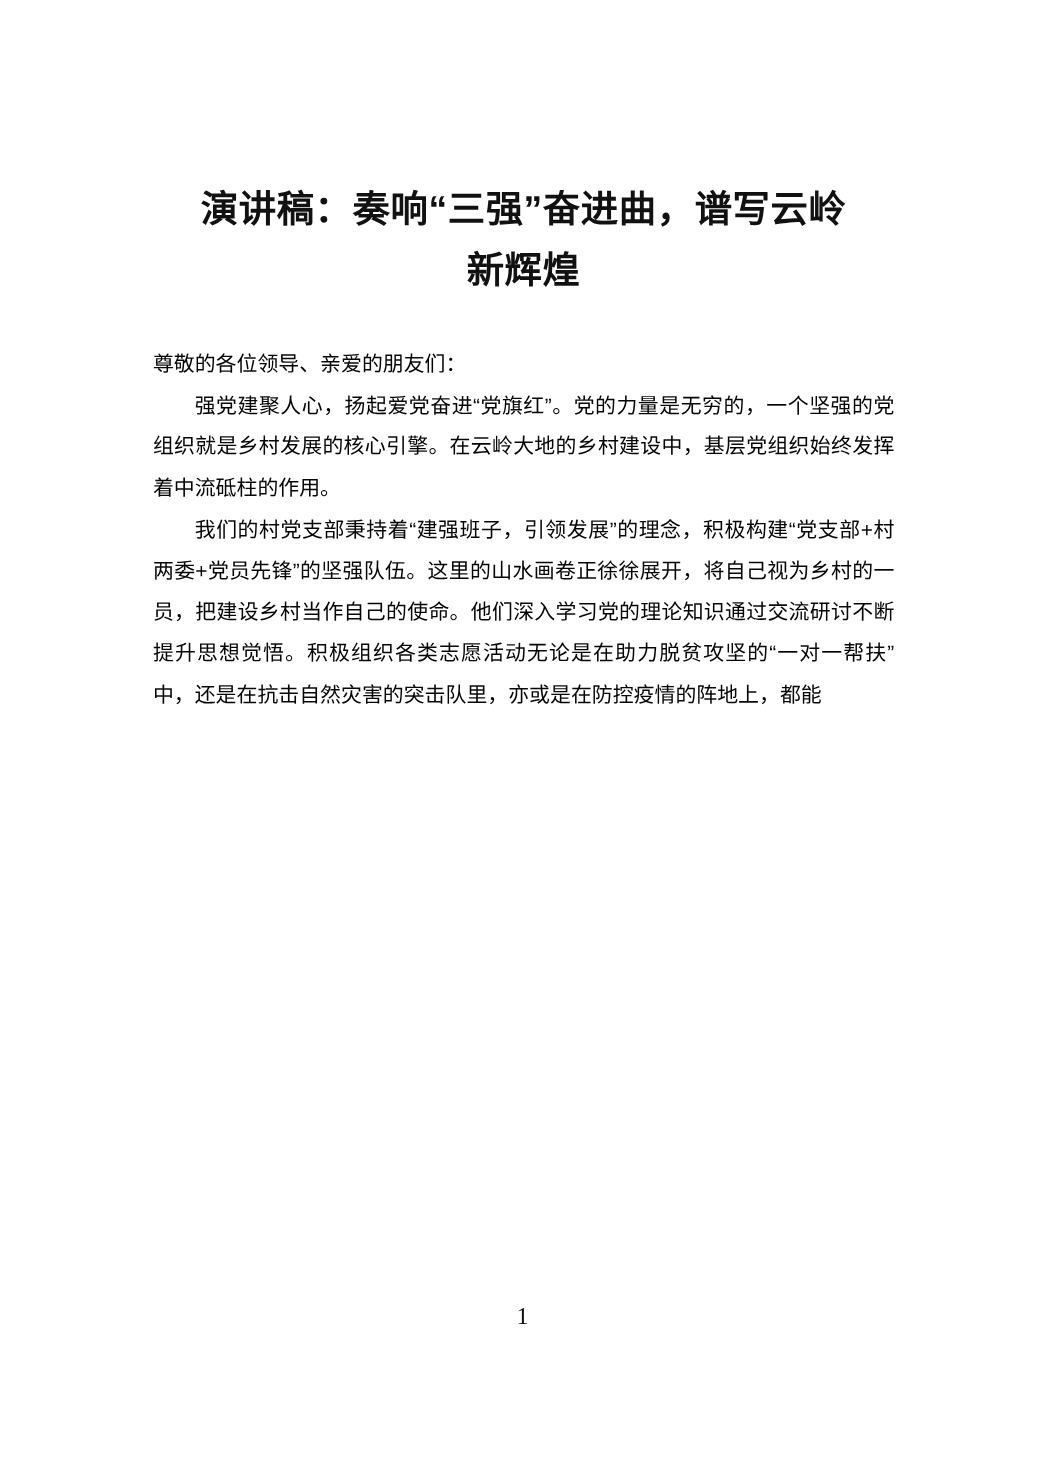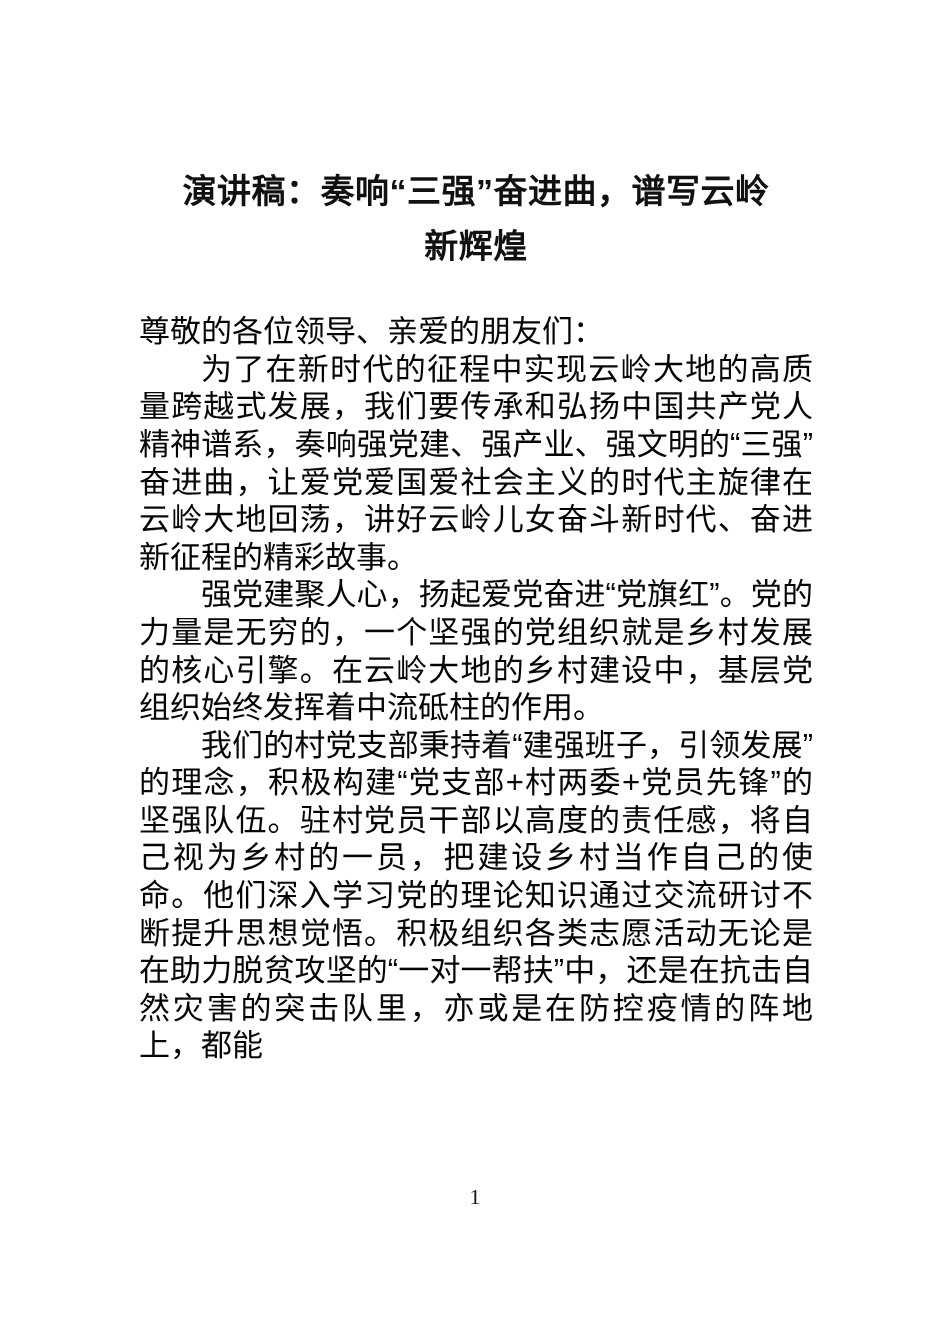--- a/index.html
+++ b/index.html
@@ -44,21 +44,21 @@
     margin: 0;
     padding-top: 164px;
     color: #111111;
   }
 
   .body-block {
     margin-top: 39px;
   }
 
   p.para {
-    font-size: 31px;
+    font-size: 19px;
     line-height: 37.6px;
     margin: 0;
     text-align: justify;
     text-justify: inter-ideograph;
     letter-spacing: 0px;
     color: #050505;
     word-break: break-all;
   }
 
   p.para.indent {
@@ -88,25 +88,24 @@
       <span>演讲稿：奏响“三强”奋进曲，谱写云岭</span><br>
       <span>新辉煌</span>
     </h1>
 
     <div class="body-block">
 
       <p class="para">尊敬的各位领导、亲爱的朋友们：</p>
 
 
 
-      <p class="para indent">为了在新时代的征程中实现云岭大地的高质量跨越式发展，我们要传承和弘扬中国共产党人精神谱系，奏响强党建、强产业、强文明的“三强”奋进曲，让爱党爱国爱社会主义的时代主旋律在云岭大地回荡，讲好云岭儿女奋斗新时代、奋进新征程的精彩故事。</p>
 
       <p class="para indent">强党建聚人心，扬起爱党奋进“党旗红”。党的力量是无穷的，一个坚强的党组织就是乡村发展的核心引擎。在云岭大地的乡村建设中，基层党组织始终发挥着中流砥柱的作用。</p>
 
-      <p class="para indent">我们的村党支部秉持着“建强班子，引领发展”的理念，积极构建“党支部+村两委+党员先锋”的坚强队伍。驻村党员干部以高度的责任感，将自己视为乡村的一员，把建设乡村当作自己的使命。他们深入学习党的理论知识通过交流研讨不断提升思想觉悟。积极组织各类志愿活动无论是在助力脱贫攻坚的“一对一帮扶”中，还是在抗击自然灾害的突击队里，亦或是在防控疫情的阵地上，都能</p>
+      <p class="para indent">我们的村党支部秉持着“建强班子，引领发展”的理念，积极构建“党支部+村两委+党员先锋”的坚强队伍。这里的山水画卷正徐徐展开，将自己视为乡村的一员，把建设乡村当作自己的使命。他们深入学习党的理论知识通过交流研讨不断提升思想觉悟。积极组织各类志愿活动无论是在助力脱贫攻坚的“一对一帮扶”中，还是在抗击自然灾害的突击队里，亦或是在防控疫情的阵地上，都能</p>
 
     </div>
 
   </div>
 
   <div class="page-number">1</div>
 
 </div>
 
 </body></html>

